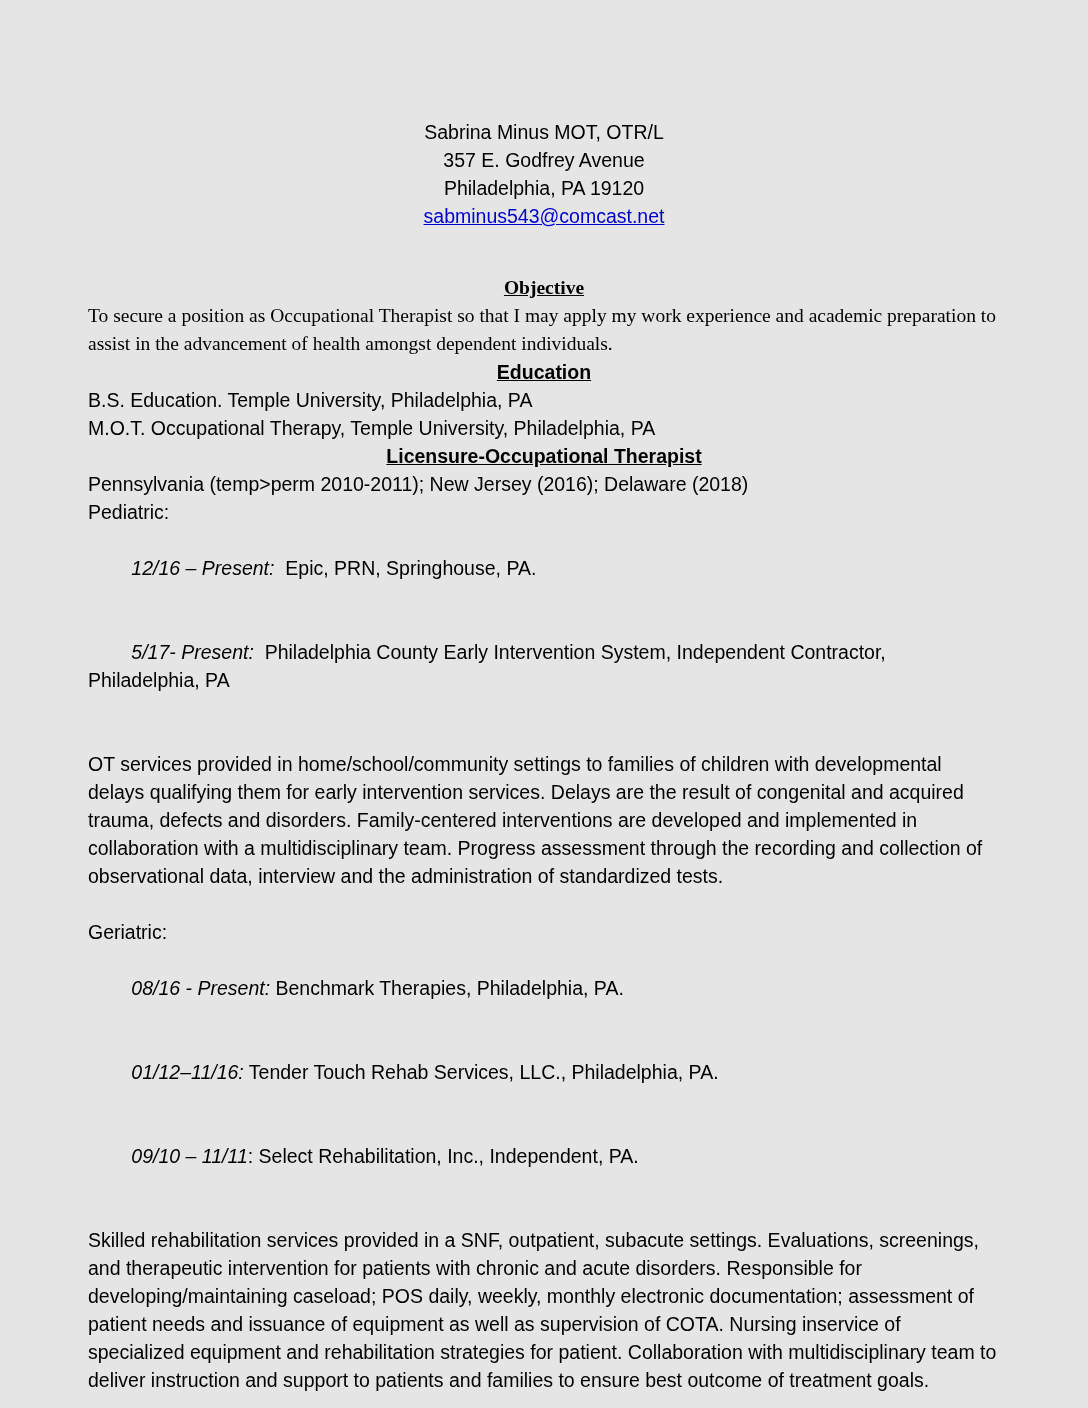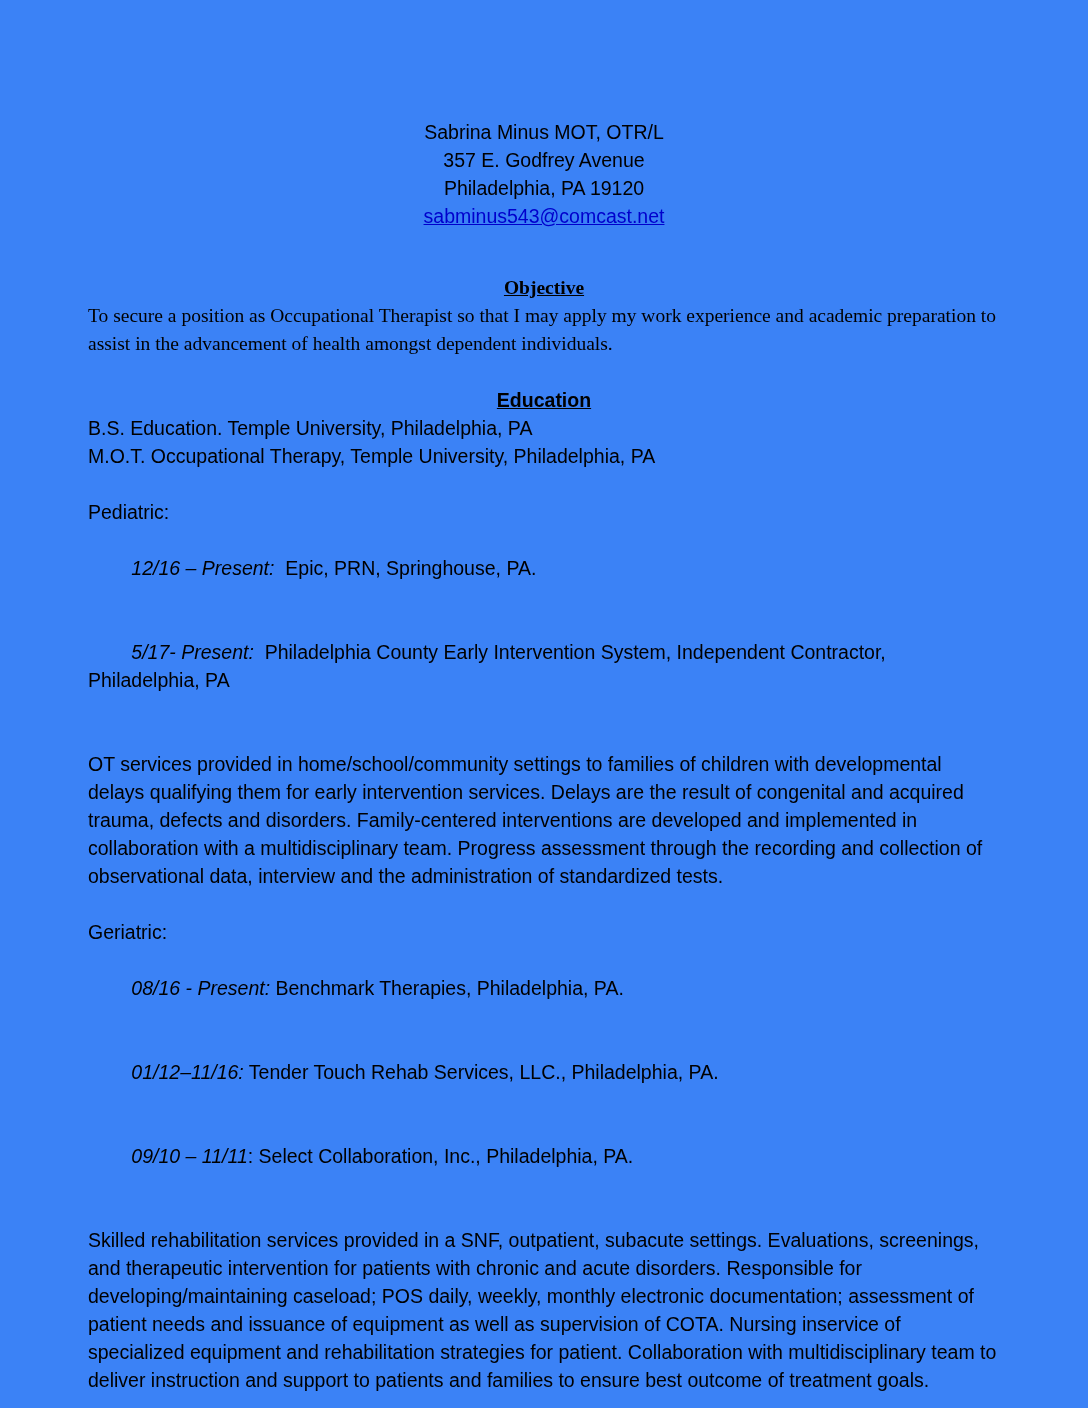--- a/index.html
+++ b/index.html
@@ -2,21 +2,21 @@
 <html><head>
 <meta charset="utf-8">
 <style>
   * { margin: 0; padding: 0; box-sizing: border-box; }
   html, body { background: #ffffff; }
   .page {
     position: relative;
     width: 1088px;
     height: 1408px;
     margin: 0 auto;
-    background: #3b82f6;
+    background: #e5e5e5;
     color: #000000;
     font-family: "Liberation Sans", sans-serif;
     font-size: 19.5px;
     line-height: 28px;
     padding: 118px 88px 0 88px;
     overflow: hidden;
   }
   .center { text-align: center; }
   .heading {
     font-weight: bold;
@@ -25,21 +25,21 @@
   }
   .email-link {
     color: #0000cc;
     text-decoration: underline;
     cursor: pointer;
   }
   .line { white-space: pre-wrap; }
   .dates { font-style: italic; white-space: pre-wrap; }
   .detail { white-space: pre-wrap; }
   .sec-objective { margin-top: 44px; font-family: Liberation Serif, serif; }
-  .sec { margin-top: 28px; }
+  .sec { }
   .para { margin-top: 28px; }
 </style>
 </head>
 <body>
 
 <div class="page">
 
   <div class="header center">
     <div>Sabrina Minus MOT, OTR/L</div>
     <div>357 E. Godfrey Avenue</div>
@@ -53,20 +53,24 @@
     <div class="heading">Objective</div>
     <div class="line">To secure a position as Occupational Therapist so that I may apply my work experience and academic preparation to assist in the advancement of health amongst dependent individuals.</div>
   </div>
 
   <div class="sec">
     <div class="heading">Education</div>
     <div class="line">B.S. Education. Temple University, Philadelphia, PA</div>
     <div class="line">M.O.T. Occupational Therapy, Temple University, Philadelphia, PA</div>
   </div>
 
+  <div class="sec">
+    <div class="heading">Licensure-Occupational Therapist</div>
+    <div class="line">Pennsylvania (temp&gt;perm 2010-2011); New Jersey (2016); Delaware (2018)</div>
+  </div>
 
   <div class="sec">
 
     <div>
       <div class="line">Pediatric:</div>
       <div class="line">
         <span class="dates">12/16 – Present:</span><span class="detail">  Epic, PRN, Springhouse, PA.</span>
       </div>
       <div class="line">
         <span class="dates">5/17- Present:</span><span class="detail">  Philadelphia County Early Intervention System, Independent Contractor, Philadelphia, PA</span>
@@ -76,19 +80,19 @@
 
     <div class="para">
       <div class="line">Geriatric:</div>
       <div class="line">
         <span class="dates">08/16 - Present:</span><span class="detail"> Benchmark Therapies, Philadelphia, PA.</span>
       </div>
       <div class="line">
         <span class="dates">01/12–11/16:</span><span class="detail"> Tender Touch Rehab Services, LLC., Philadelphia, PA.</span>
       </div>
       <div class="line">
-        <span class="dates">09/10 – 11/11</span><span class="detail">: Select Collaboration, Inc., Philadelphia, PA.</span>
+        <span class="dates">09/10 – 11/11</span><span class="detail">: Select Rehabilitation, Inc., Independent, PA.</span>
       </div>
       <div class="line para">Skilled rehabilitation services provided in a SNF, outpatient, subacute settings. Evaluations, screenings, and therapeutic intervention for patients with chronic and acute disorders. Responsible for developing/maintaining caseload; POS daily, weekly, monthly electronic documentation; assessment of patient needs and issuance of equipment as well as supervision of COTA. Nursing inservice of specialized equipment and rehabilitation strategies for patient. Collaboration with multidisciplinary team to deliver instruction and support to patients and families to ensure best outcome of treatment goals.</div>
     </div>
   </div>
 
 </div>
 
 </body></html>

